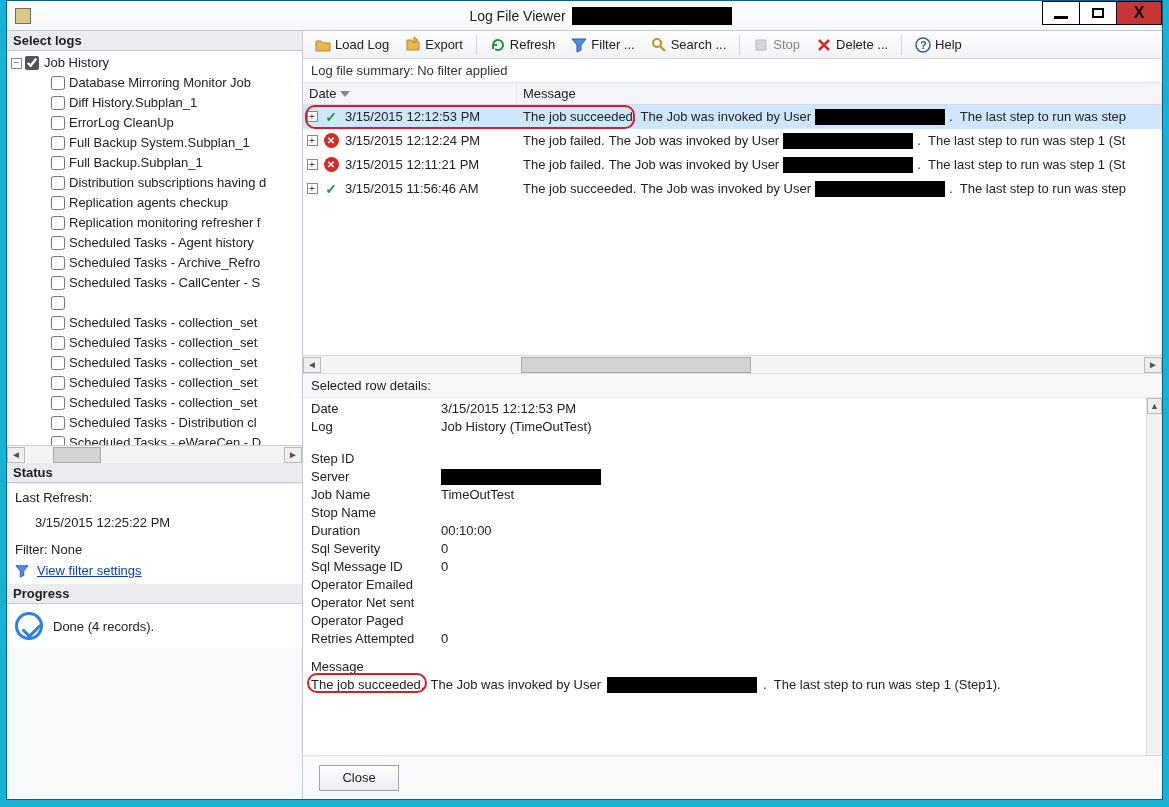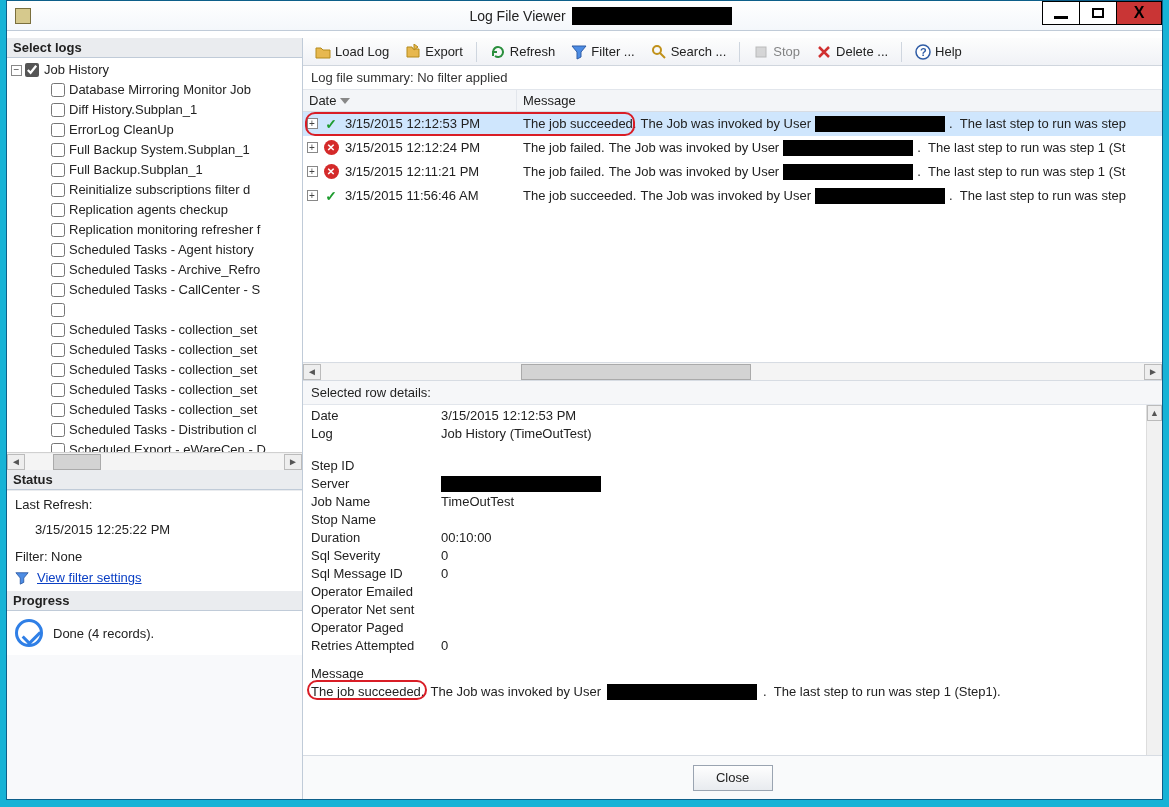--- a/index.html
+++ b/index.html
@@ -13,21 +13,20 @@
     overflow: hidden;
   }
   .window {
     position: absolute;
     left: 6px; top: 0px;
     width: 1157px; height: 800px;
     background: #fff;
     border: 1px solid #0d5f8a;
     display: flex;
     flex-direction: column;
-    gap: 7px;
   }
   
   .titlebar {
     height: 30px;
     background: linear-gradient(#fff, #f4f7fb);
     border-bottom: 1px solid #c0cbd8;
     display: flex;
     align-items: center;
     position: relative;
   }
@@ -284,21 +283,21 @@
   }
   .details-scroll .arr {
     height:16px; border:1px solid #bbb; background:#eee;
     display:flex; align-items:center; justify-content:center; font-size:9px; color:#555;
   }
   .details-scroll .track { flex:1; }
   
   .bottom {
     height: 44px;
     border-top:1px solid #d7dce3;
-    display:flex; align-items:center; justify-content:center;
+    display:flex; align-items:center; justify-content:flex-start;
     padding: 0 16px;
     background:#f9fafb;
   }
   .close-btn {
     width:80px; height:26px;
     border:1px solid #9aa4b1;
     background:linear-gradient(#fefefe,#e8ebef);
     display:flex; align-items:center; justify-content:center;
     cursor: default;
   }
@@ -364,21 +363,21 @@
               <div class="item">
                 <input type="checkbox" class="cx" style="">
                 <span>Full Backup System.Subplan_1</span>
               </div>
               <div class="item">
                 <input type="checkbox" class="cx" style="">
                 <span>Full Backup.Subplan_1</span>
               </div>
               <div class="item">
                 <input type="checkbox" class="cx" style="">
-                <span>Reinitialize subscriptions filter d</span>
+                <span>Distribution subscriptions having d</span>
               </div>
               <div class="item">
                 <input type="checkbox" class="cx" style="">
                 <span>Replication agents checkup</span>
               </div>
               <div class="item">
                 <input type="checkbox" class="cx" style="">
                 <span>Replication monitoring refresher f</span>
               </div>
               <div class="item">
@@ -415,21 +414,21 @@
               <div class="item">
                 <input type="checkbox" class="cx" style="">
                 <span>Scheduled Tasks - collection_set</span>
               </div>
               <div class="item">
                 <input type="checkbox" class="cx" style="">
                 <span>Scheduled Tasks - Distribution cl</span>
               </div>
               <div class="item">
                 <input type="checkbox" class="cx" style="">
-                <span>Scheduled Export - eWareCen - D</span>
+                <span>Scheduled Tasks - eWareCen - D</span>
               </div>
             </div>
         </div>
       </div>
       <div class="hscroll">
         <div class="arr">◄</div>
         <div class="track">
             <div class="thumb"></div>
           </div>
         <div class="arr">►</div>

